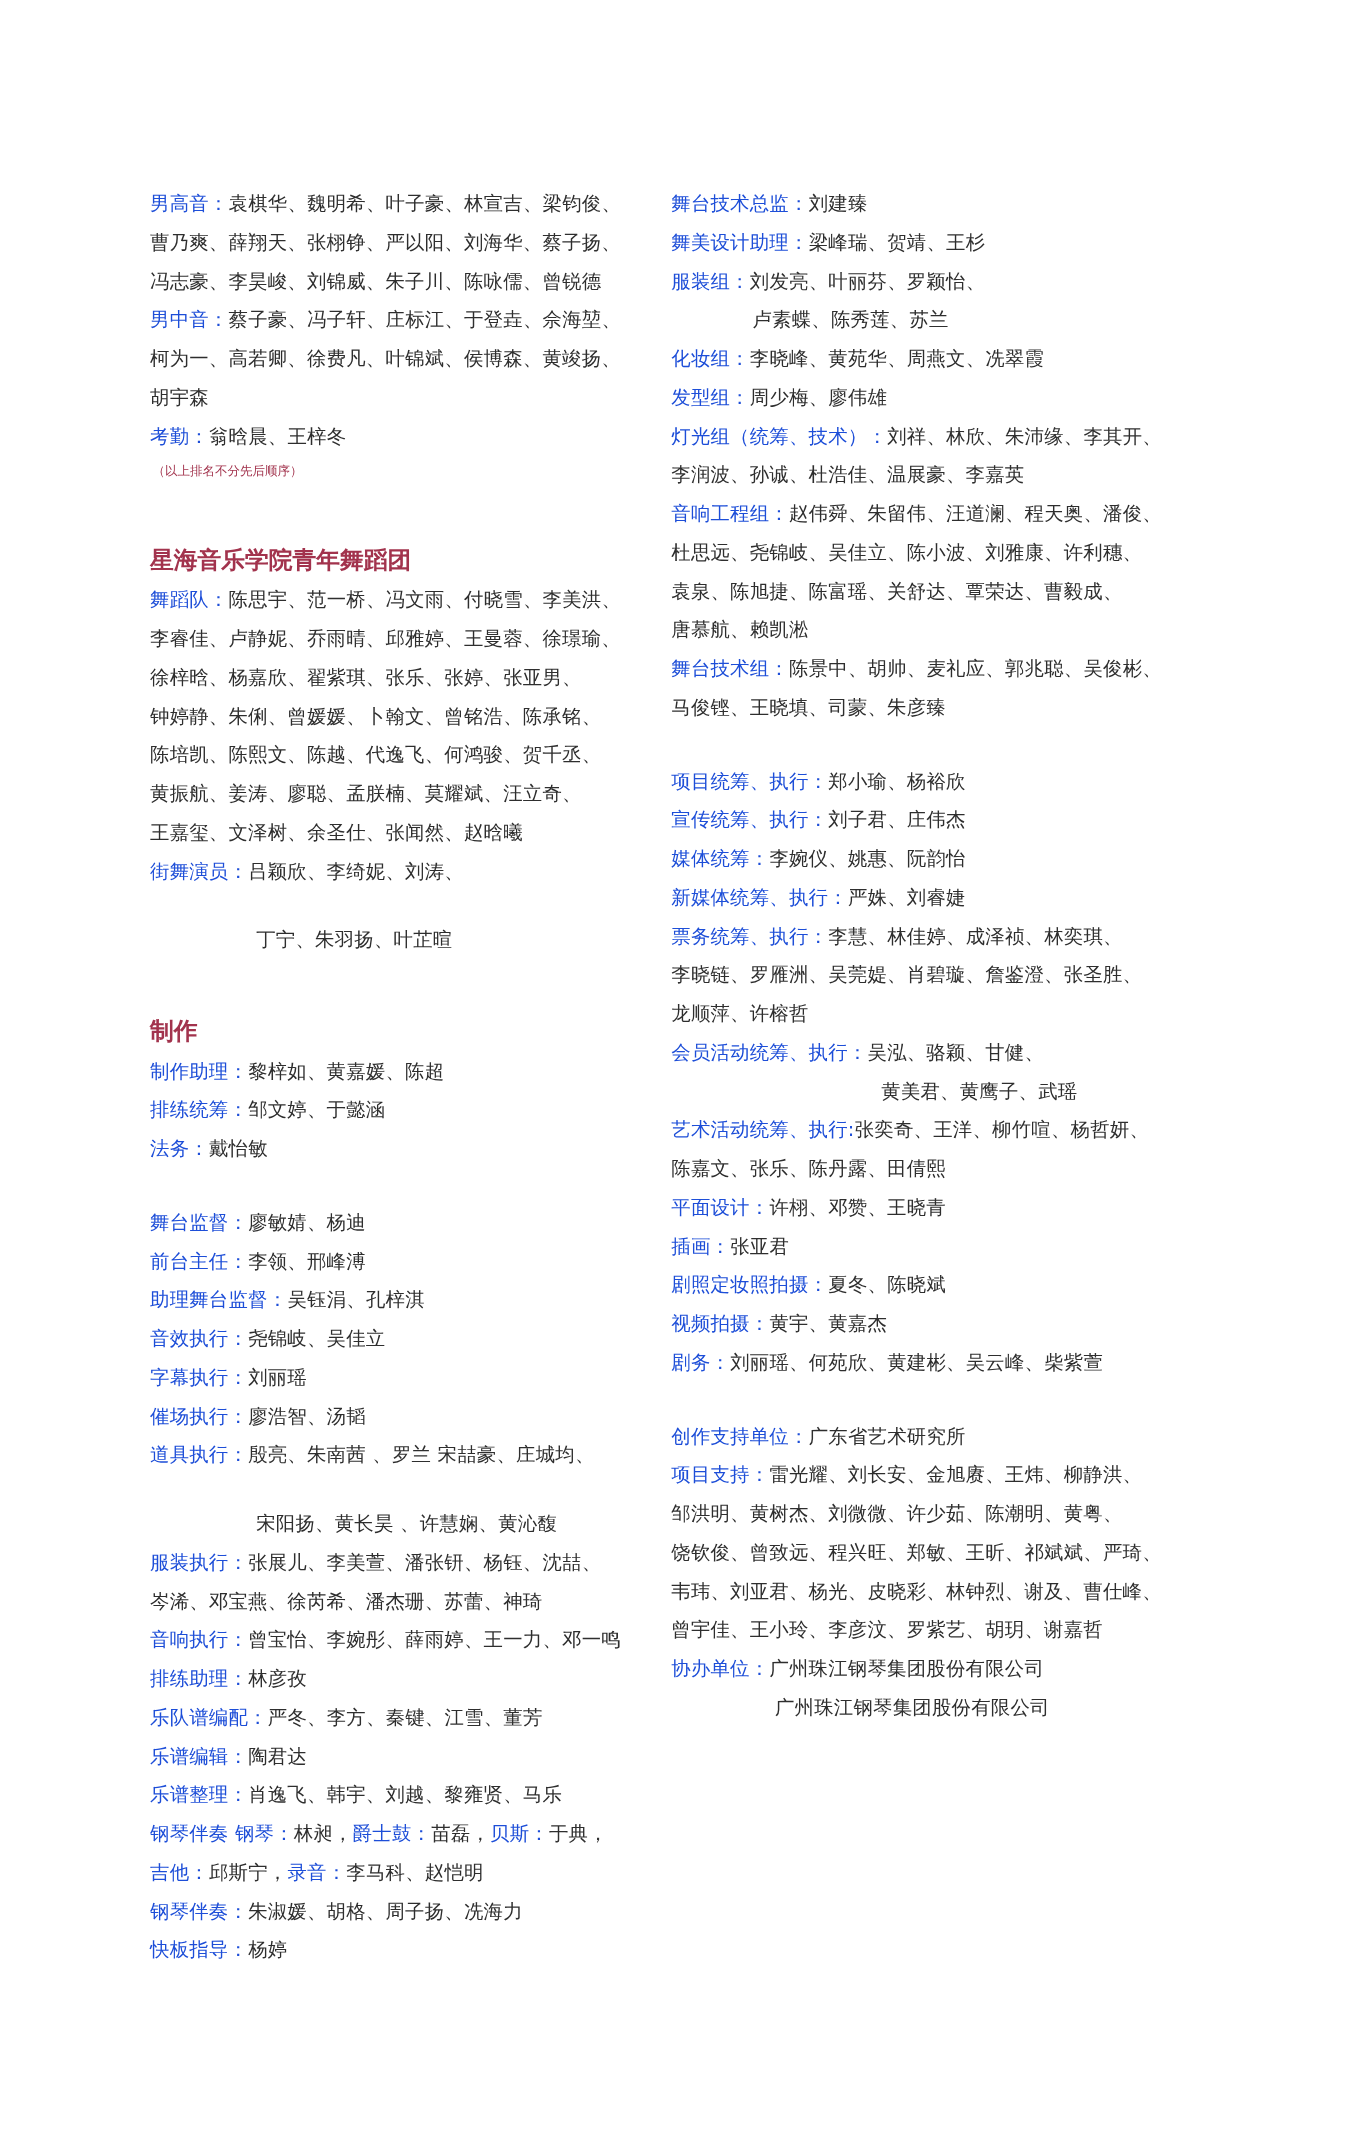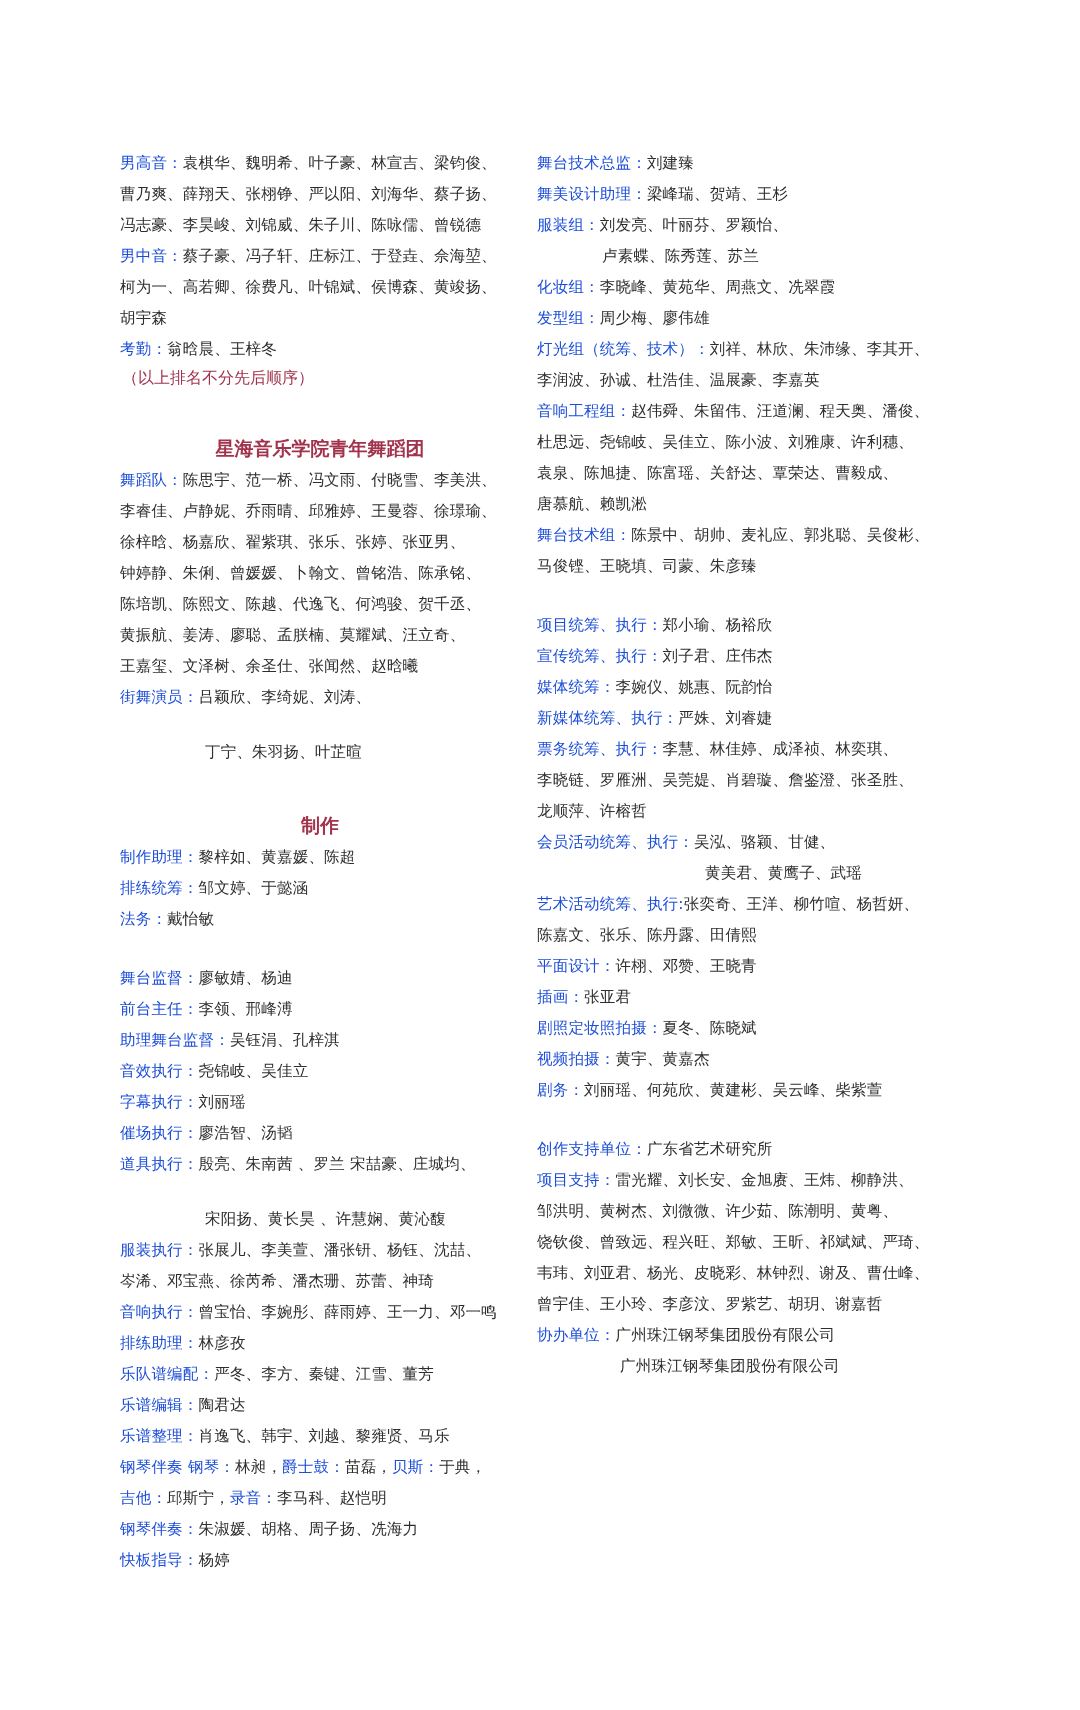--- a/index.html
+++ b/index.html
@@ -14,23 +14,23 @@
     .line {
       font-size: 15.5px; line-height: 31px; height: 31px; white-space: nowrap;
       letter-spacing: 0.2px;
     }
     .lbl { color: #1d4ed8; font-weight: normal; }
     .names { color: #2e2e2e; }
     .indent-l1 { padding-left: 85px; margin-top: 24px; }
     .indent-r1 { padding-left: 65px; }
     .indent-r2 { padding-left: 168px; }
     .indent-r3 { padding-left: 83px; }
-    .note { font-size: 16px; line-height: 26px; height: 26px; color: #a2334d; padding-left: 2px; }
+    .note { font-size: 10px; line-height: 26px; height: 26px; color: #a2334d; padding-left: 2px; }
     .section-title {
-      font-size: 19px; font-weight: bold; color: #a2334d; line-height: 34px; height: 34px; text-align: center;
+      font-size: 19px; font-weight: bold; color: #a2334d; line-height: 34px; height: 34px;
     }
     .gap-m { height: 28px; }
     .gap-l { height: 40px; }
   </style>
 </head>
 <body>
 
 <div class="col col-left">
 
   <div class="line"><span class="lbl">男高音：</span><span class="names">袁棋华、魏明希、叶子豪、林宣吉、梁钧俊、</span></div>

